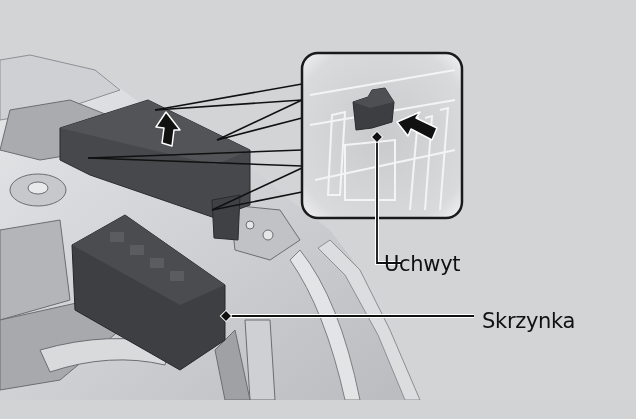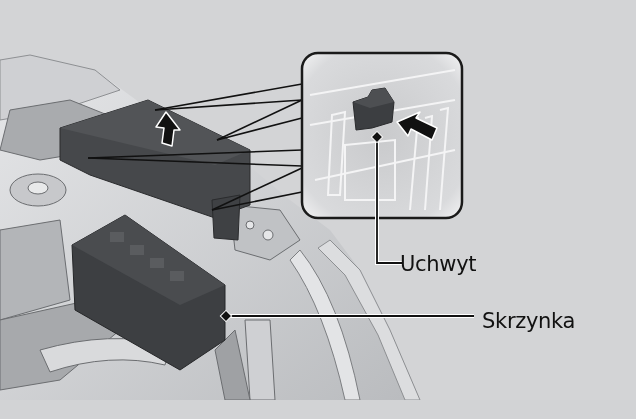--- a/index.html
+++ b/index.html
@@ -1,20 +1,20 @@
 <!DOCTYPE html>
 <html><head>
 <meta charset="utf-8">
 <style>
   html,body{margin:0;padding:0;}
   body{width:636px;height:419px;overflow:hidden;background:#d3d4d6;font-family:"Liberation Sans",sans-serif;position:relative;}
   .stage{position:absolute;left:0;top:0;width:636px;height:419px;}
   .bottom-strip{position:absolute;left:0;top:400px;width:636px;height:19px;background:#d2d3d5;}
   .label{position:absolute;color:#111;font-size:21px;line-height:24px;font-family:"DejaVu Sans",sans-serif;letter-spacing:-0.3px;}
-  #lbl-uchwyt{left:400px;top:252px;}
+  #lbl-uchwyt{left:384px;top:252px;}
   #lbl-box{left:482px;top:309px;}
   #lbl-box span{display:block;}
 </style>
 </head>
 <body>
 
 <div class="stage">
 <svg width="636" height="419" viewBox="0 0 636 419" xmlns="http://www.w3.org/2000/svg">
   <defs>
     <linearGradient id="eng" x1="0" y1="0" x2="1" y2="1">

